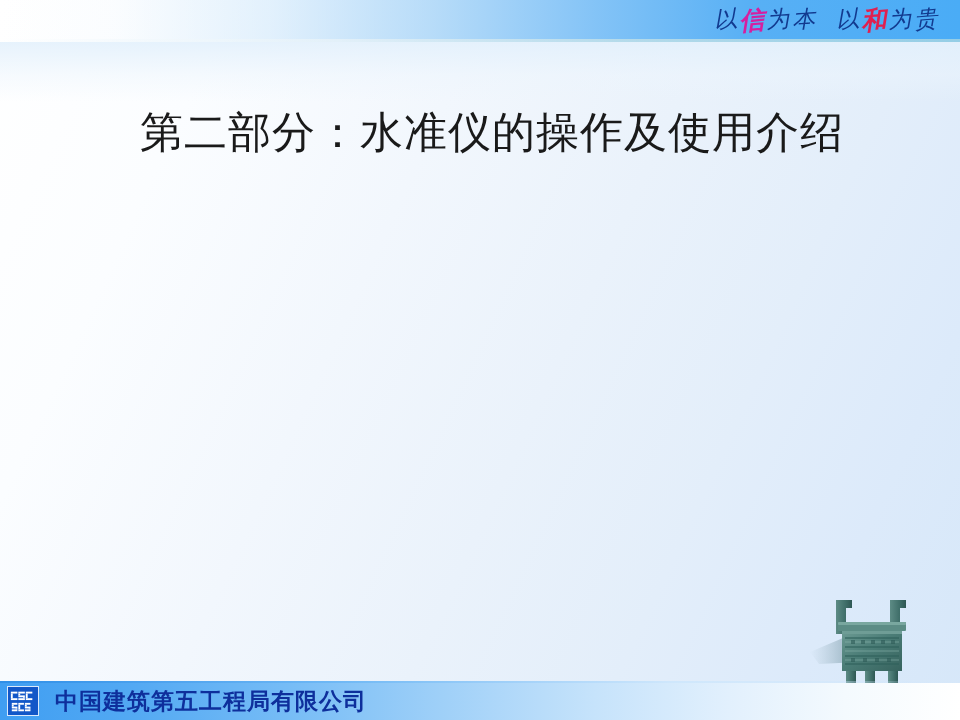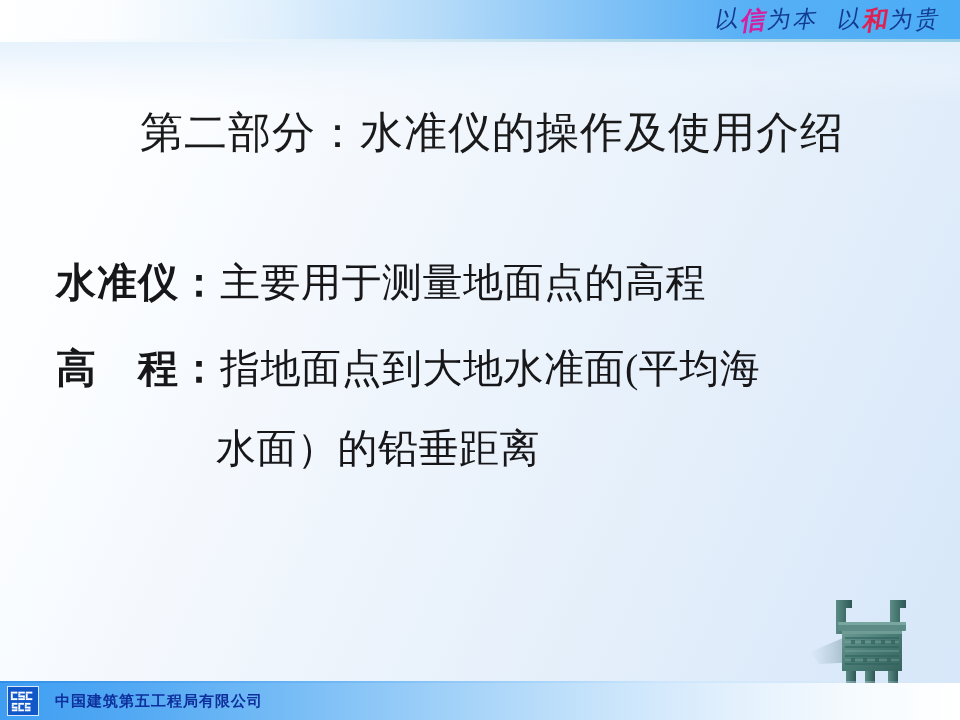--- a/index.html
+++ b/index.html
@@ -173,21 +173,21 @@
     overflow: hidden;
   }
   #footer-text {
     position: absolute;
     left: 55px;
     top: 686px;
     height: 30px;
     display: flex;
     align-items: center;
     font-family: "DejaVu Sans", "Liberation Sans", sans-serif;
-    font-size: 15px;
+    font-size: 23px;
     font-weight: bold;
     color: #0e2f9c;
     letter-spacing: 1px;
     white-space: nowrap;
   }
 </style>
 </head>
 <body>
 
 <div id="slide">
@@ -203,33 +203,20 @@
     <span class="cg">本</span>
     <span class="cg-gap"></span>
     <span class="cg">以</span>
     <span class="cg-he">和</span>
     <span class="cg">为</span>
     <span class="cg">贵</span>
   </div>
 
   <div id="title">第二部分：水准仪的操作及使用介绍</div>
 
-  <div id="body-block">
-
-    <div class="body-line" id="line-1">
-      <span class="lead">水准仪：</span><span>主要用于测量地面点的高程</span>
-    </div>
-
-    <div class="body-line" id="line-2">
-      <span class="lead">高　程：</span><span>指地面点到大地水准面(平均海</span>
-    </div>
-
-    <div class="body-line" id="line-3">水面）的铅垂距离</div>
-
-  </div>
 
   <svg id="ding" viewBox="0 0 125 118">
     <defs>
       <linearGradient id="bronzeBody" x1="0" y1="0" x2="1" y2="1">
         <stop offset="0%" stop-color="#6d9b94"></stop>
         <stop offset="45%" stop-color="#4b7d77"></stop>
         <stop offset="100%" stop-color="#37635e"></stop>
       </linearGradient>
       <linearGradient id="bronzeLeg" x1="0" y1="0" x2="1" y2="0">
         <stop offset="0%" stop-color="#5d8b85"></stop>

